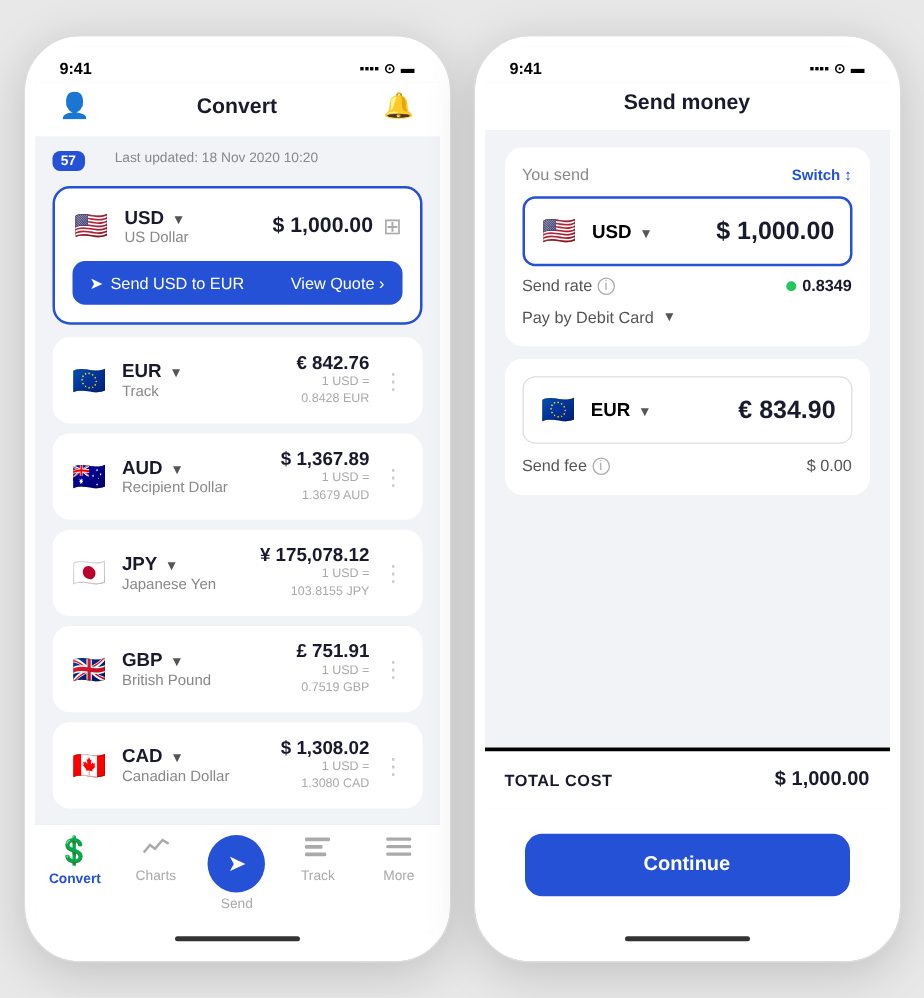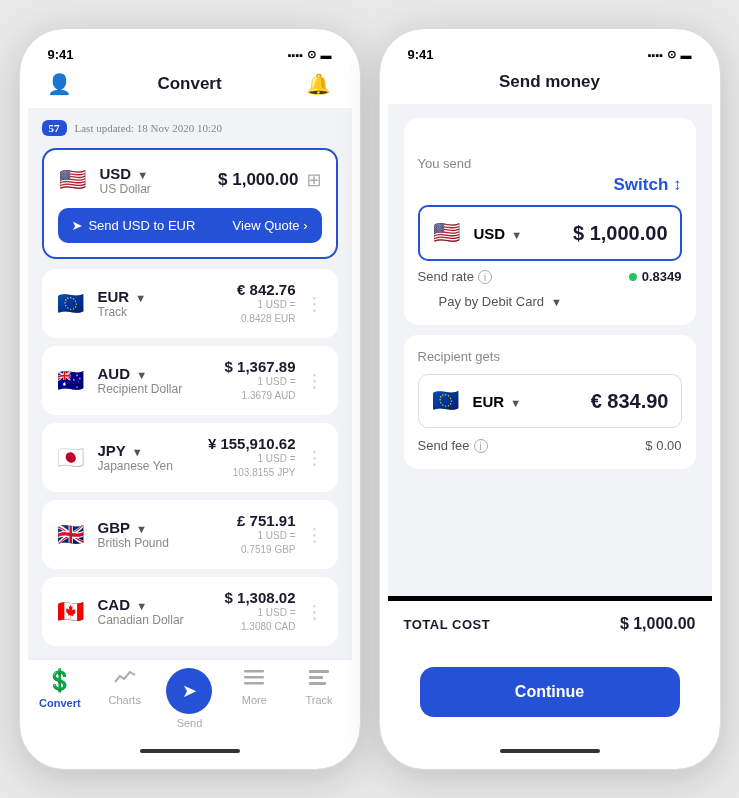--- a/index.html
+++ b/index.html
@@ -68,24 +68,22 @@
     }
     
     .content {
       flex: 1;
       overflow-y: auto;
       padding: 12px 14px;
     }
     
     .last-updated {
       display: flex;
-      align-items: center;
-      gap: 8px;
+      gap: 24px;
       margin-bottom: 12px;
-      font-family: Liberation Serif, serif;
     }
     .badge {
       background: #2451d6;
       color: #fff;
       border-radius: 6px;
       font-size: 11px;
       padding: 2px 7px;
       font-weight: 600;
     }
     .updated-text {
@@ -227,24 +225,23 @@
       display: flex;
       justify-content: space-between;
       align-items: center;
       margin-bottom: 10px;
     }
     .section-label {
       font-size: 13px;
       color: #888;
     }
     .switch-btn {
-      font-size: 17px;
+      font-size: 12px;
       color: #2451d6;
       font-weight: 600;
-      margin-top: 43px;
     }
     .send-currency-row {
       display: flex;
       align-items: center;
       justify-content: space-between;
       border: 2px solid #2451d6;
       border-radius: 10px;
       padding: 10px 12px;
     }
     .send-amount {
@@ -282,21 +279,20 @@
     .pay-row {
       display: flex;
       align-items: center;
       gap: 5px;
       padding: 6px 0 2px;
     }
     .pay-label {
       font-size: 13px;
       color: #555;
       font-weight: 500;
-      margin-left: 21px;
     }
     .recipient-section {
       background: #fff;
       border-radius: 14px;
       padding: 14px;
       margin-bottom: 10px;
     }
     .recipient-label {
       font-size: 13px;
       color: #888;
@@ -474,21 +470,21 @@
           <div class="currency-list-item">
             <div class="currency-left">
               <div class="flag">🇯🇵</div>
               <div>
                 <div class="currency-code">JPY <span class="dropdown-arrow">▼</span></div>
                 <div class="currency-name">Japanese Yen</div>
               </div>
             </div>
             <div class="currency-right">
               <div class="amount-block">
-                <div class="amount-main">¥ 155,910.62</div>
+                <div class="amount-main">¥ 175,078.12</div>
                 <div class="amount-sub">1 USD =<br>103.8155 JPY</div>
               </div>
               <span class="dots-icon">⋮</span>
             </div>
           </div>
 
           <div class="currency-list-item">
             <div class="currency-left">
               <div class="flag">🇬🇧</div>
               <div>
@@ -535,41 +531,41 @@
                 <polyline points="1,14 6,8 10,11 16,4 21,7" fill="none" stroke="#aaa" stroke-width="2"></polyline>
               </svg>
           </span>
           <span class="nav-label">Charts</span>
         </div>
         <div class="nav-item">
           <div class="nav-circle">
             <span style="font-size:18px;color:#fff;">➤</span>
           </div>
           <span class="nav-label">Send</span>
+        </div>
+        <div class="nav-item">
+          <span style="font-size:20px;color:#aaa;">
+            <svg width="22" height="18" viewBox="0 0 22 18">
+                <rect x="1" y="2" width="20" height="3" rx="1" fill="#aaa"></rect>
+                <rect x="1" y="8" width="14" height="3" rx="1" fill="#aaa"></rect>
+                <rect x="1" y="14" width="17" height="3" rx="1" fill="#aaa"></rect>
+              </svg>
+          </span>
+          <span class="nav-label">Track</span>
         </div>
         <div class="nav-item">
           <span style="font-size:20px;color:#aaa;">
             <svg width="22" height="18" viewBox="0 0 22 18">
                 <rect x="1" y="2" width="20" height="2.5" rx="1" fill="#aaa"></rect>
                 <rect x="1" y="8" width="20" height="2.5" rx="1" fill="#aaa"></rect>
                 <rect x="1" y="14" width="20" height="2.5" rx="1" fill="#aaa"></rect>
               </svg>
           </span>
           <span class="nav-label">More</span>
         </div>
-        <div class="nav-item">
-          <span style="font-size:20px;color:#aaa;">
-            <svg width="22" height="18" viewBox="0 0 22 18">
-                <rect x="1" y="2" width="20" height="3" rx="1" fill="#aaa"></rect>
-                <rect x="1" y="8" width="14" height="3" rx="1" fill="#aaa"></rect>
-                <rect x="1" y="14" width="17" height="3" rx="1" fill="#aaa"></rect>
-              </svg>
-          </span>
-          <span class="nav-label">Track</span>
-        </div>
       </div>
       <div class="home-bar">
         <div class="home-bar-line"></div>
       </div>
     </div>
   </div>
 
   <div class="phone">
     <div class="phone-inner" style="background:#f2f3f7;">
 
@@ -614,42 +610,41 @@
             </span>
           </div>
 
           <div class="pay-row">
             <span class="pay-label">Pay by Debit Card</span>
             <span class="dropdown-arrow">▼</span>
           </div>
         </div>
 
         <div class="recipient-section">
-          <div class="recipient-label">Recipient gets</div>
           <div class="recipient-currency-row">
             <div class="currency-left">
               <div class="flag">🇪🇺</div>
               <span style="font-weight:700;font-size:15px;">EUR <span class="dropdown-arrow">▼</span></span>
             </div>
             <span class="send-amount">€ 834.90</span>
           </div>
 
           <div class="fee-row">
             <span class="fee-label">
               <span>Send fee</span>
               <span class="info-icon">i</span>
             </span>
             <span class="fee-value">$ 0.00</span>
           </div>
         </div>
 
         <div style="height: 20px;"></div>
       </div>
 
-      <div style="background:#fff;padding:14px 16px;display:flex;align-items:center;justify-content:space-between;border-top:5px solid #000000;">
+      <div style="background:#fff;padding:14px 16px;display:flex;align-items:center;justify-content:space-between;border-top:3px solid #000000;">
         <span class="total-label">TOTAL COST</span>
         <span class="total-value">$ 1,000.00</span>
       </div>
 
       <div style="background:#fff;padding:10px 16px 14px;">
         <button class="continue-btn">Continue</button>
       </div>
       <div class="home-bar">
         <div class="home-bar-line"></div>
       </div>

